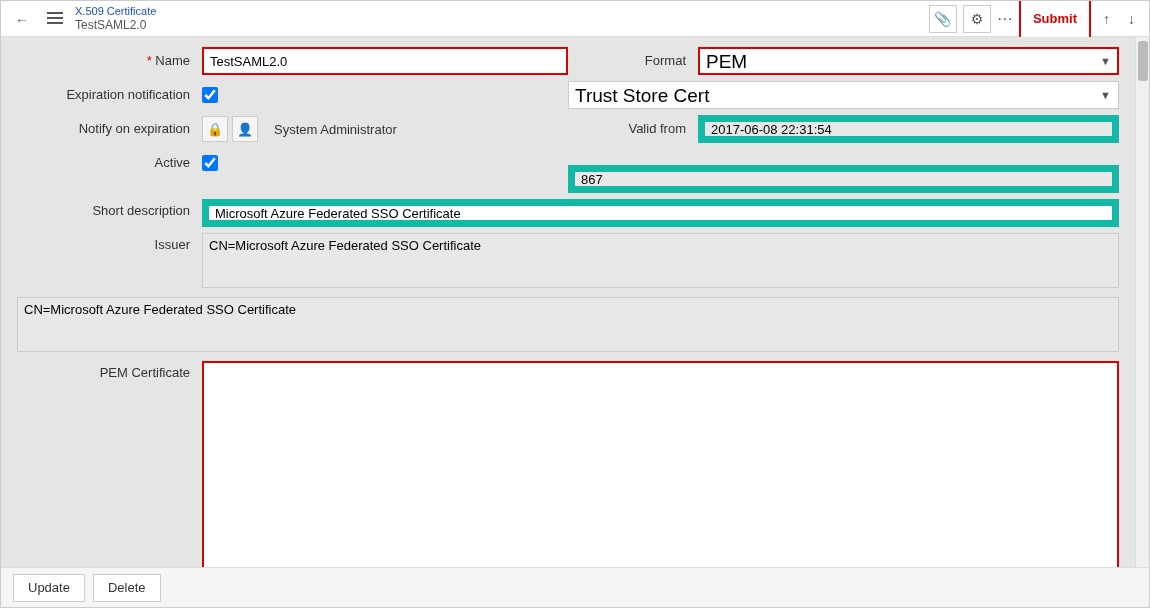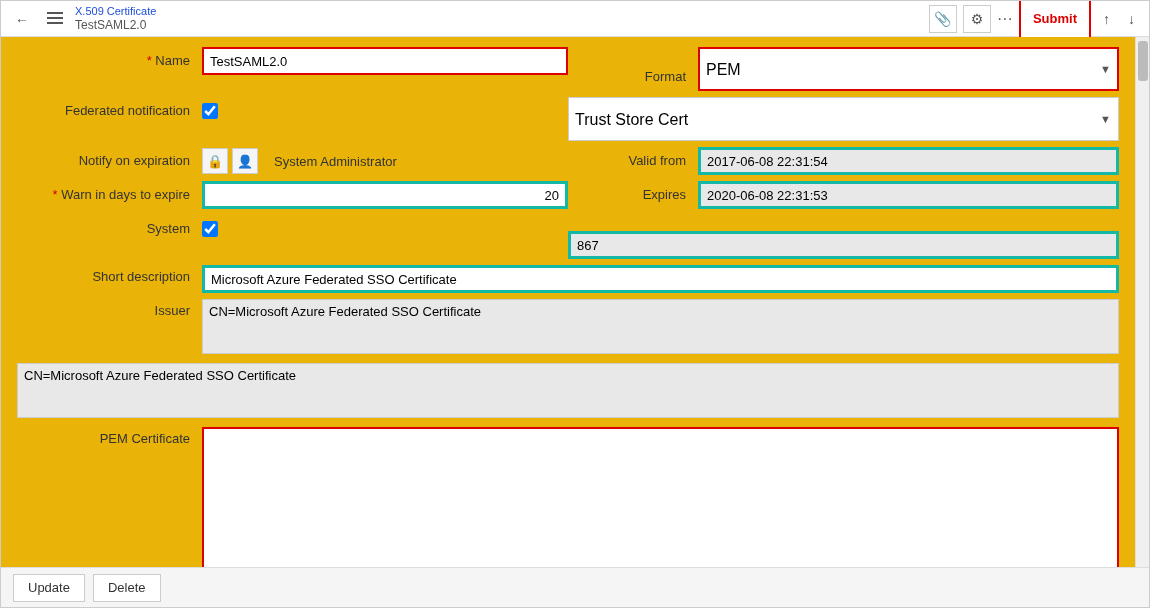--- a/index.html
+++ b/index.html
@@ -16,38 +16,38 @@
     .header-right { display: flex; align-items: center; gap: 6px; }
     .btn-nav { background: none; border: 1px solid transparent; padding: 3px 5px; cursor: pointer; font-size: 14px; color: #555; }
     .btn-submit { background: #fff; border: 2px solid #d00; color: #d00; padding: 12px 12px; font-size: 13px; font-weight: bold; cursor: pointer; }
     .icon-btn { width: 28px; height: 28px; border: 1px solid #ccc; background: #fff; cursor: pointer; display: flex; align-items: center; justify-content: center; font-size: 14px; color: #555; }
     .separator-dots { font-size: 16px; color: #555; cursor: pointer; }
     
     
     .body-area { display: flex; flex: 1; overflow: hidden; }
     
     
-    .main-content { flex: 1; overflow-y: auto; padding: 10px 16px; background: #eab308; }
+    .main-content { flex: 1; overflow-y: auto; padding: 10px 16px; background: #e5e5e5; }
     
     
     .scrollbar { width: 14px; background: #f0f0f0; border-left: 1px solid #ddd; display: flex; flex-direction: column; align-items: center; }
     .scrollbar-thumb { width: 10px; height: 40px; background: #bbb; border-radius: 3px; margin-top: 4px; }
     
     
     .label { width: 185px; min-width: 185px; text-align: right; padding-right: 12px; font-size: 13px; color: #333; line-height: 28px; }
     .right-label { width: 130px; text-align: right; padding-right: 12px; font-size: 13px; color: #333; line-height: 28px; }
     
     
-    .input-text { width: 100%; height: 28px; border: 3px solid #14b8a6; padding: 0 6px; font-size: 13px; background: #fff; }
+    .input-text { width: 100%; height: 28px; border: 7px solid #14b8a6; padding: 0 6px; font-size: 13px; background: #fff; }
     .input-text.red-border { border: 2px solid #d00; }
     .input-text.gray-bg { background: #e8e8e8; }
     
     
     .select-wrap { position: relative; width: 100%; }
-    .select-wrap select { width: 100%; height: 44px; border: 1px solid #ccc; padding: 0 6px; font-size: 16px; background: #fff; appearance: none; cursor: pointer; }
+    .select-wrap select { width: 100%; height: 28px; border: 1px solid #ccc; padding: 0 6px; font-size: 19px; background: #fff; appearance: none; cursor: pointer; }
     .select-wrap select.red-border { border: 2px solid #d00; }
     .select-arrow { position: absolute; right: 8px; top: 50%; transform: translateY(-50%); pointer-events: none; font-size: 11px; color: #555; }
     
     
     .checkbox-wrap { display: flex; align-items: center; height: 28px; }
     .checkbox-wrap input[type=checkbox] { width: 16px; height: 16px; cursor: pointer; }
     
     
     .notify-row { display: flex; align-items: center; gap: 4px; height: 28px; }
     .notify-icon-btn { width: 26px; height: 26px; border: 1px solid #ccc; background: #f5f5f5; cursor: pointer; display: flex; align-items: center; justify-content: center; font-size: 13px; }
@@ -124,21 +124,21 @@
                 <option>DER</option>
               </select>
               <span class="select-arrow">▼</span>
             </div>
           </div>
         </div>
       </div>
 
       <div class="two-col-row">
         <div class="col-left">
-          <div class="label">Federated notification</div>
+          <div class="label">Expiration notification</div>
           <div class="checkbox-wrap">
             <input type="checkbox" checked="" style="">
           </div>
         </div>
         <div class="col-right">
           <div style="flex:1;">
             <div class="select-wrap">
               <select>
                 <option>Trust Store Cert</option>
                 <option>CA Cert</option>
@@ -160,40 +160,24 @@
           </div>
         </div>
         <div class="col-right">
           <div class="right-label">Valid from</div>
           <div style="flex:1;">
             <input type="text" class="input-text gray-bg" readonly="" value="2017-06-08 22:31:54" style="">
           </div>
         </div>
       </div>
 
-      <div class="two-col-row">
-        <div class="col-left">
-          <div class="label">
-            <span style="color:#c00;">* </span><span>Warn in days to expire</span>
-          </div>
-          <div style="flex:1;">
-            <input type="text" class="input-text" style="text-align: right;" value="20">
-          </div>
-        </div>
-        <div class="col-right">
-          <div class="right-label">Expires</div>
-          <div style="flex:1;">
-            <input type="text" class="input-text gray-bg" readonly="" value="2020-06-08 22:31:53" style="">
-          </div>
-        </div>
-      </div>
-
-      <div class="two-col-row">
-        <div class="col-left">
-          <div class="label">System</div>
+
+      <div class="two-col-row">
+        <div class="col-left">
+          <div class="label">Active</div>
           <div class="checkbox-wrap">
             <input type="checkbox" checked="" style="">
           </div>
         </div>
         <div class="col-right">
           <div style="flex:1;margin-top:16px;">
             <input type="text" class="input-text gray-bg" readonly="" value="867" style="">
           </div>
         </div>
       </div>

